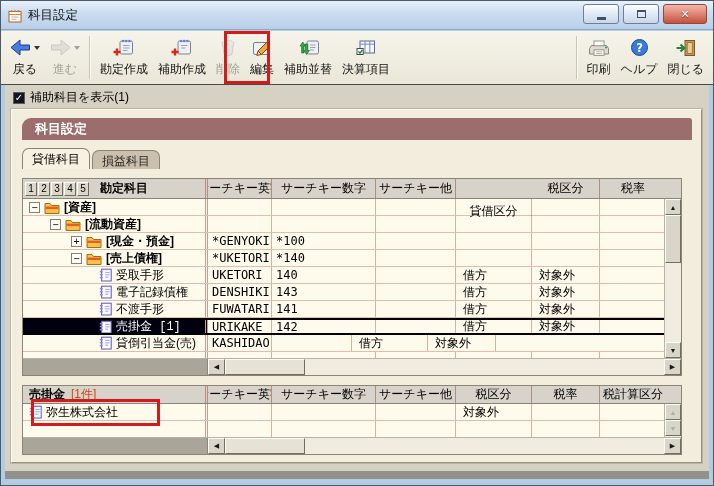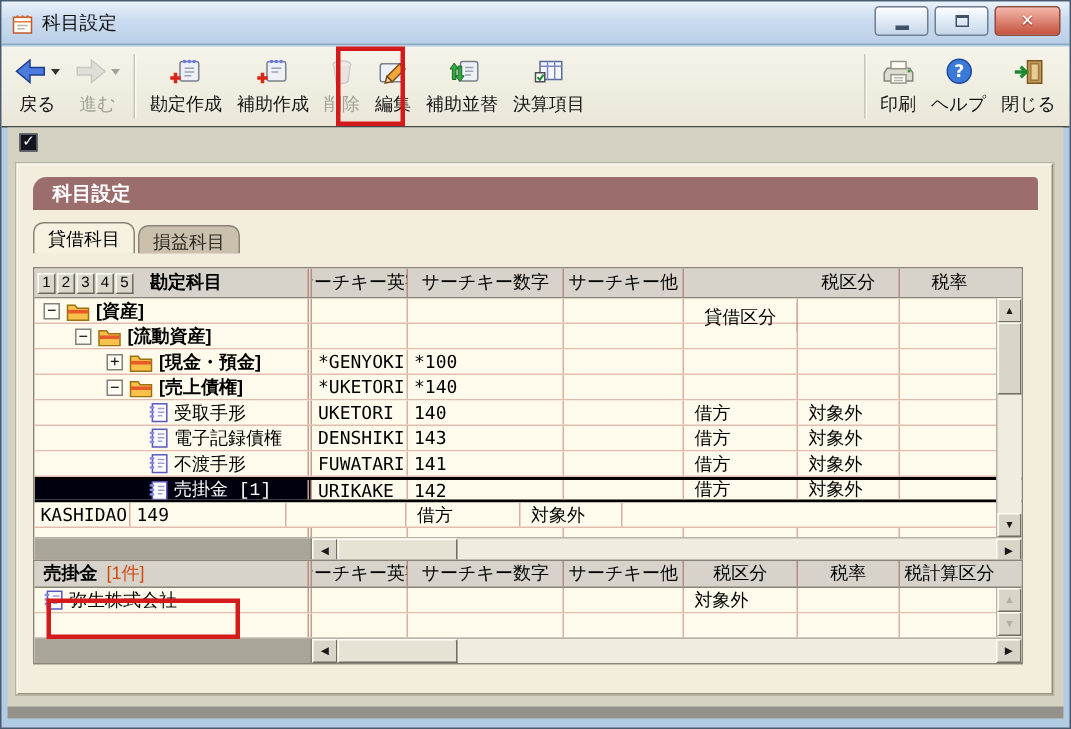--- a/index.html
+++ b/index.html
@@ -309,20 +309,21 @@
             </span>
           </div>
           <span>閉じる</span>
         </div>
       </div>
   </div>
 
   <div class="content">
     <div class="check-row">
       <span class="checkbox">✓</span>
+      <span>補助科目を表示(1)</span>
     </div>
 
     <div class="panel">
       <div class="panel-title">科目設定</div>
 
       <div class="tabs">
         <div class="tab active">
           <span>貸借科目</span>
         </div>
         <div class="tab inactive">
@@ -509,22 +510,35 @@
               </span>
             </div>
             <div class="cell mono pad4" style="width: 64px;">URIKAKE</div>
             <div class="cell mono pad4" style="width: 104px;">142</div>
             <div class="cell mono pad4" style="width: 80px;"></div>
             <div class="cell pad7" style="width: 76px;">借方</div>
             <div class="cell pad7" style="width: 68px;">対象外</div>
             <div class="cell pad7 last" style="width: 66px;"></div>
           </div>
           <div class="grid-row">
+            <div class="cell c0" style="width: 185px;">
+              <span class="name-wrap" style="padding-left: 76px;">
+                <span>
+                  <svg width="13" height="14" viewBox="0 0 13 14">
+                    <rect x="2.6" y="1.2" width="9.6" height="11.8" fill="#fbfbff" stroke="#5858c0"></rect>
+                    <rect x="0.8" y="2.8" width="3" height="1.6" fill="#8a8ae2"></rect>
+                    <rect x="0.8" y="5.8" width="3" height="1.6" fill="#8a8ae2"></rect>
+                    <rect x="0.8" y="8.8" width="3" height="1.6" fill="#8a8ae2"></rect>
+                    <path d="M6.2 4.4 h4.4 M6.2 6.8 h4.4 M6.2 9.2 h3" stroke="#a0a0d8"></path>
+                  </svg>
+                </span>
+                <span class="acct-name">貸倒引当金(売)</span>
+              </span>
+            </div>
             <div class="cell mono pad4" style="width: 64px;">KASHIDAO</div>
-            <div class="cell mono pad4" style="width: 104px;">149</div>
             <div class="cell mono pad4" style="width: 80px;"></div>
             <div class="cell pad7" style="width: 76px;">借方</div>
             <div class="cell pad7" style="width: 68px;">対象外</div>
             <div class="cell pad7 last" style="width: 66px;"></div>
           </div>
           <div class="grid-row partial">
             <div class="cell c0" style="width: 185px;">
               <span class="textsliver"></span>
             </div>
             <div class="cell " style="width: 64px;"></div>
@@ -541,21 +555,21 @@
           </div>
           <div class="hscroll">
             <div class="hfiller"></div>
             <div class="sbtn">◀</div>
             <div class="hthumb"></div>
             <div class="htrack"></div>
             <div class="sbtn">▶</div>
           </div>
         </div>
 
-      <div class="grid" id="sub-grid" style="top:263px;height:70px;">
+      <div class="grid" id="sub-grid" style="top:275px;height:70px;">
           <div class="grid-head" style="height: 18px;">
             <div class="cell c0" style="width: 185px;">
               <span class="sub-title">売掛金</span>
               <span class="sub-count">[1件]</span>
             </div>
             <div class="cell " style="width: 64px;">サーチキー英字</div>
             <div class="cell " style="width: 104px;">サーチキー数字</div>
             <div class="cell " style="width: 80px;">サーチキー他</div>
             <div class="cell " style="width: 76px;">税区分</div>
             <div class="cell " style="width: 68px;">税率</div>

